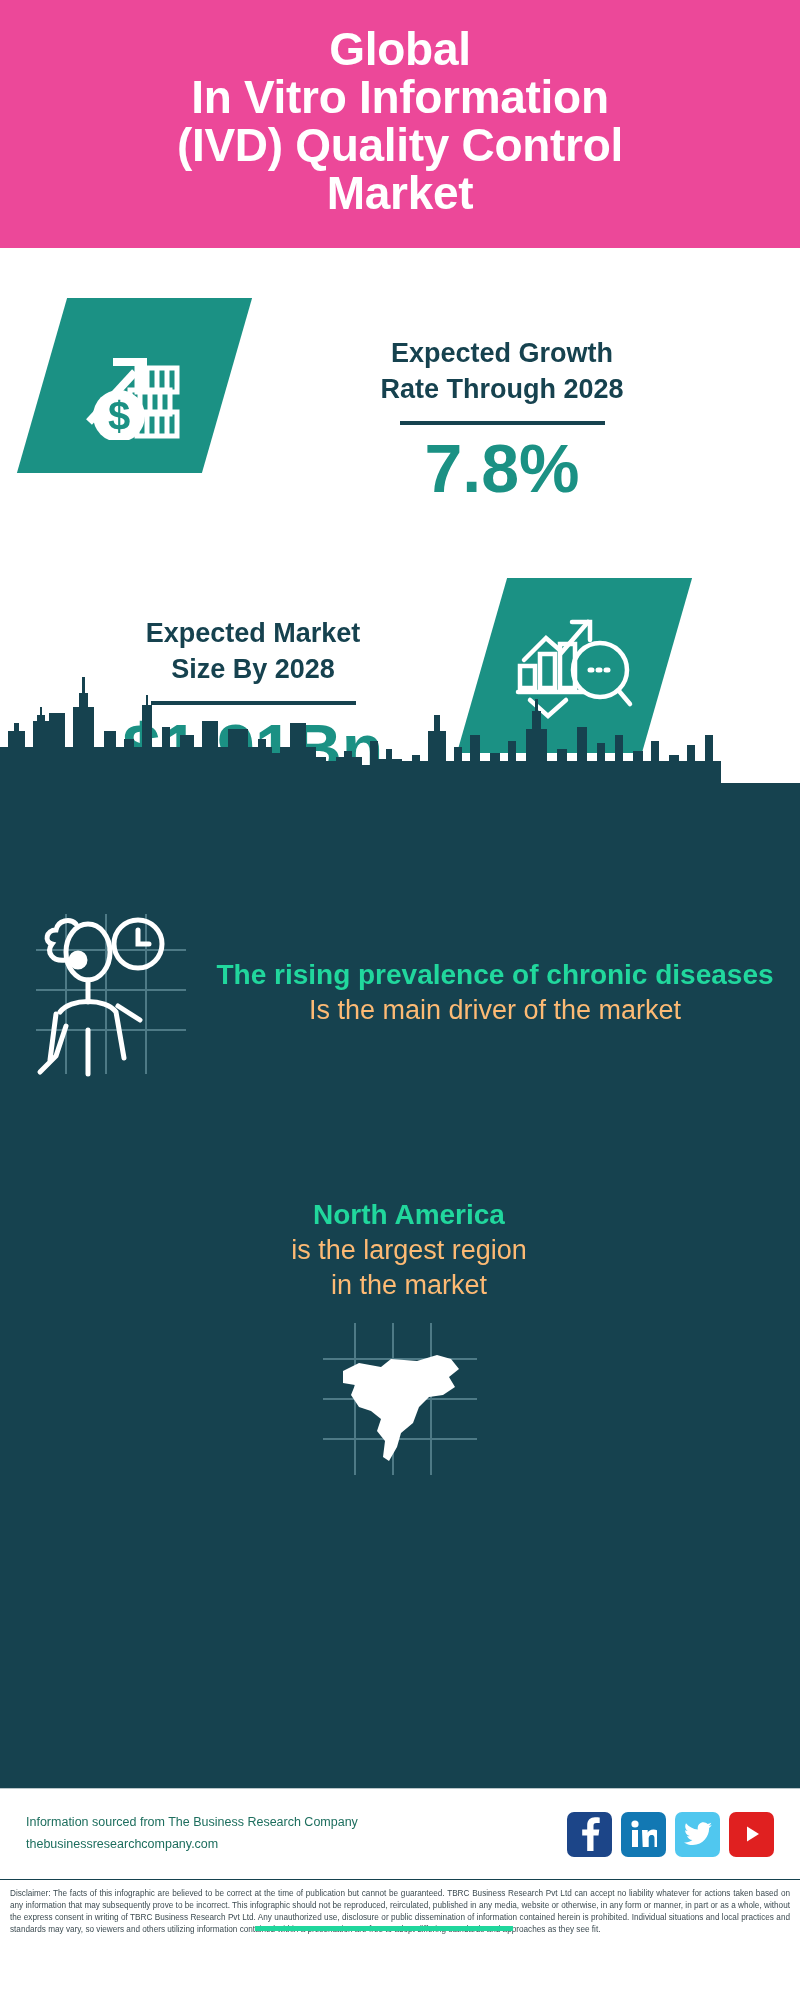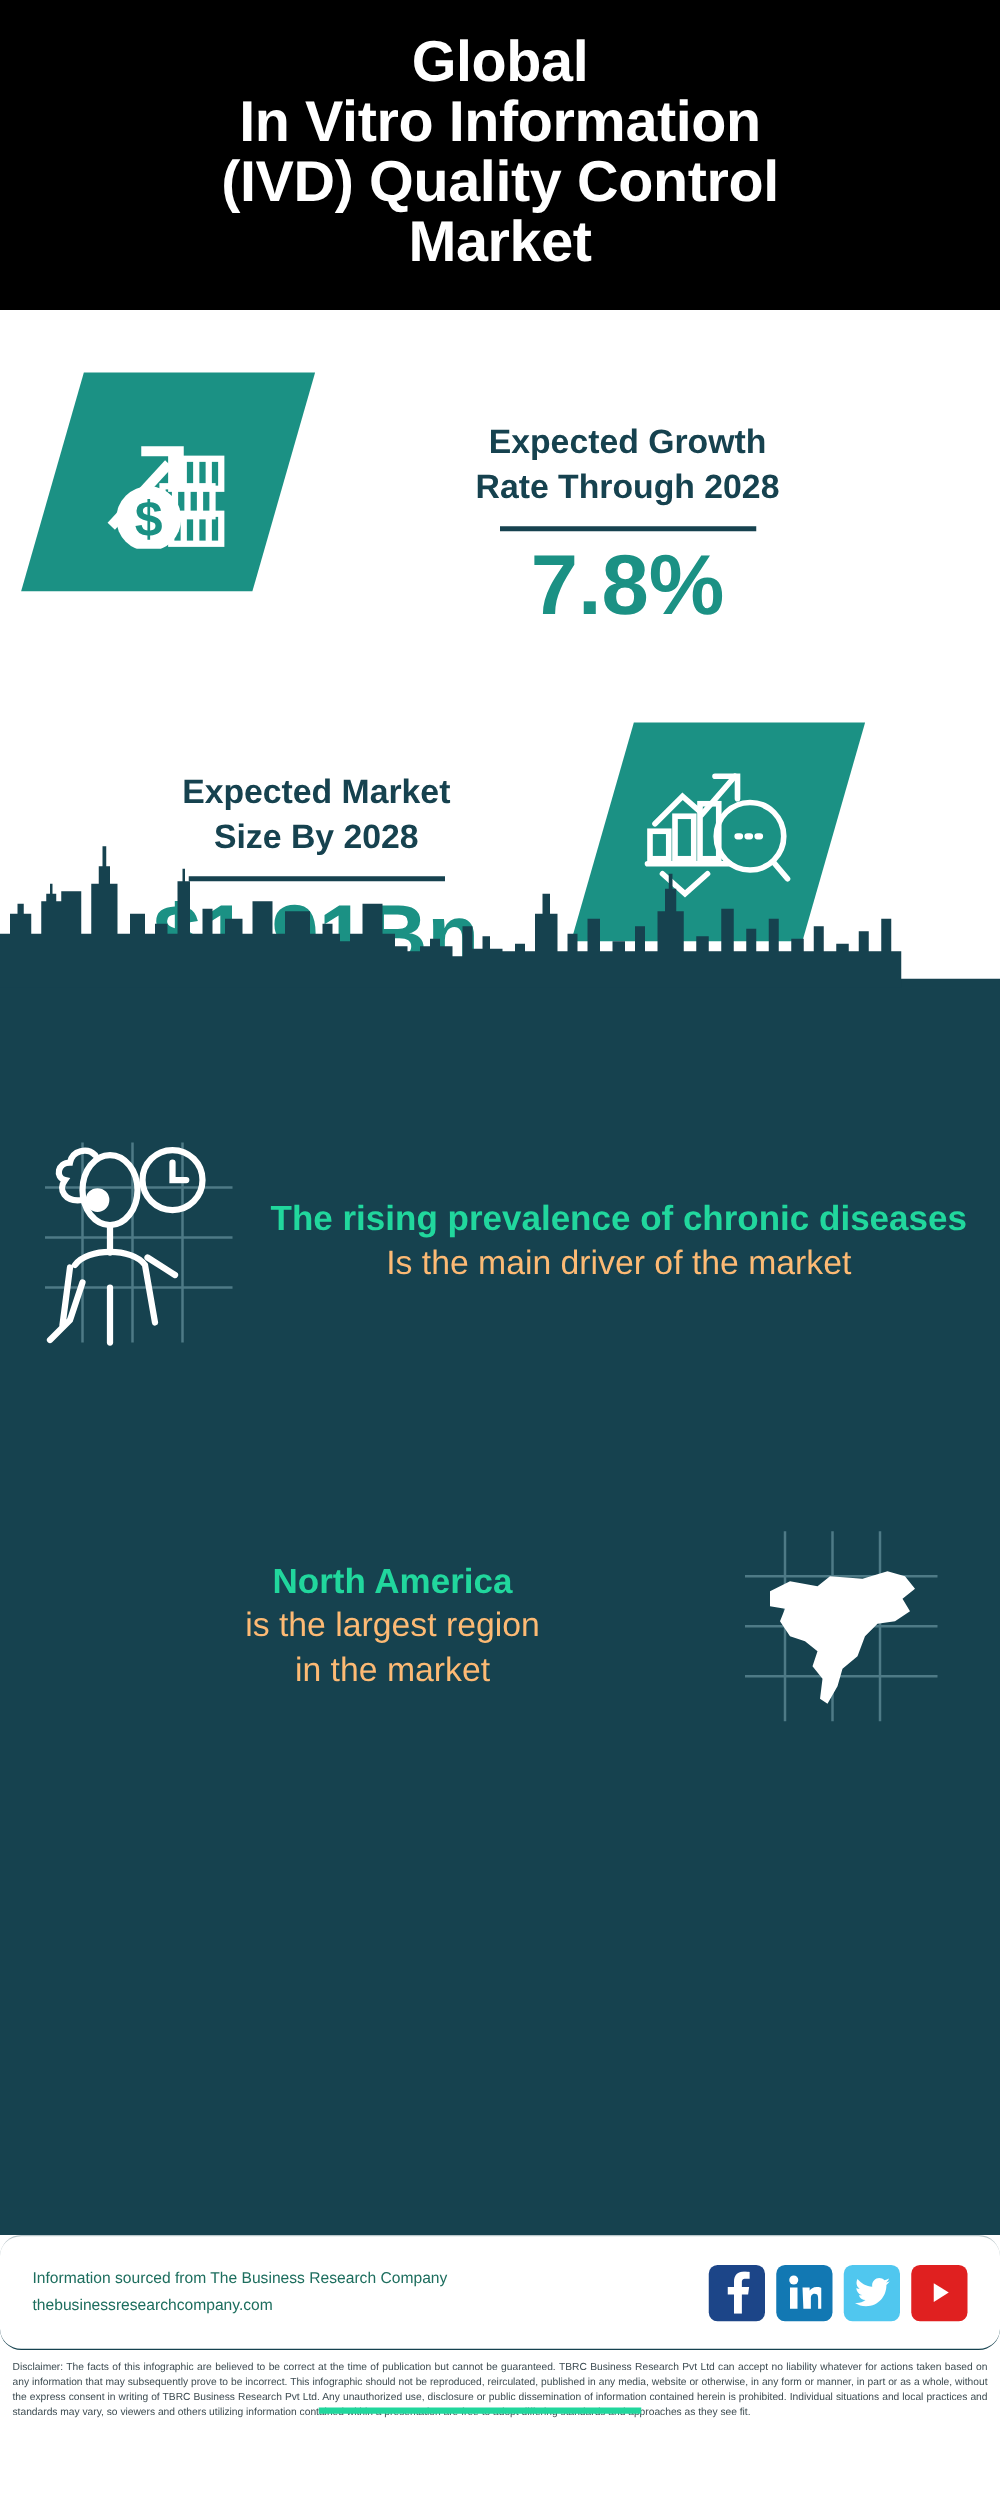--- a/index.html
+++ b/index.html
@@ -7,21 +7,21 @@
   body {
     width:800px; height:2000px;
     background:#ffffff;
     font-family:"Liberation Sans", sans-serif;
     overflow:hidden;
     position:relative;
   }
 
   
   .header {
-    background:#000000;
+    background:#ec4899;
     width:800px;
     height:248px;
     display:flex;
     align-items:center;
     justify-content:center;
     padding:6px 30px 10px;
   }
   .header h1 {
     color:#ffffff;
     font-size:46px;
@@ -79,21 +79,21 @@
     height:1005px;
   }
   .skyline { position:absolute; top:-108px; left:0; width:800px; height:115px; display:block; }
 
   .fact {
     position:absolute;
     display:flex;
     align-items:center;
   }
   .fact.driver { top:125px;  left:0; width:800px; padding:0 16px; }
-  .fact.region { top:438px;  left:0; width:800px; padding:0 32px; }
+  .fact.region { top:414px;  left:0; width:800px; padding:0 32px;flex-direction:column; }
 
   .fact-icon { width:190px; flex:0 0 190px; display:flex; align-items:center; justify-content:center; }
   .fact-text { flex:1; text-align:center; }
 
   .fact-hl {
     color:#21d79d;
     font-weight:bold;
     font-size:28px;
     line-height:1.28;
   }
@@ -115,21 +115,20 @@
   
   .source {
     background:#ffffff;
     width:800px;
     height:92px;
     display:flex;
     align-items:center;
     padding:0 26px;
     border-top:1px solid #b9c6ca;
     border-bottom:1px solid #16424f;
-    border-radius:17px;
   }
   .source-text { flex:1; color:#1d6e5e; font-size:12.5px; line-height:1.75; }
   .socials { display:flex; gap:9px; align-items:center; }
   .sicon { width:45px; height:45px; border-radius:7px; display:flex; align-items:center; justify-content:center; }
   .s-fb { background:#1c4588; }
   .s-li { background:#1278b3; }
   .s-tw { background:#50c7ef; }
   .s-yt { background:#e02020; }
 
   

